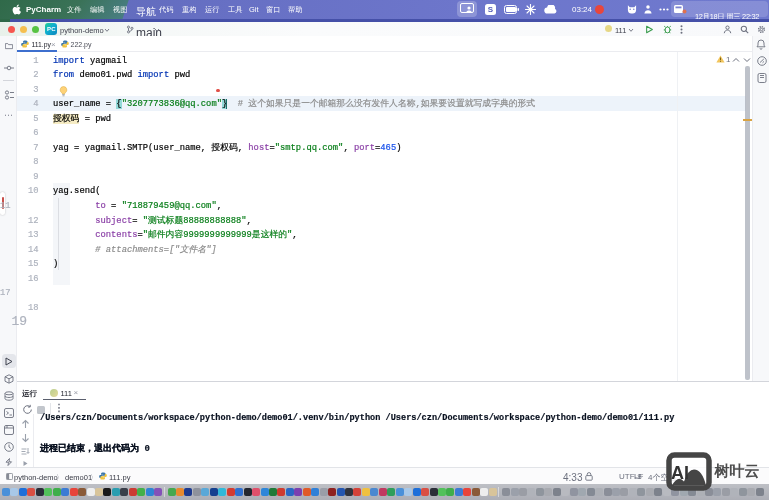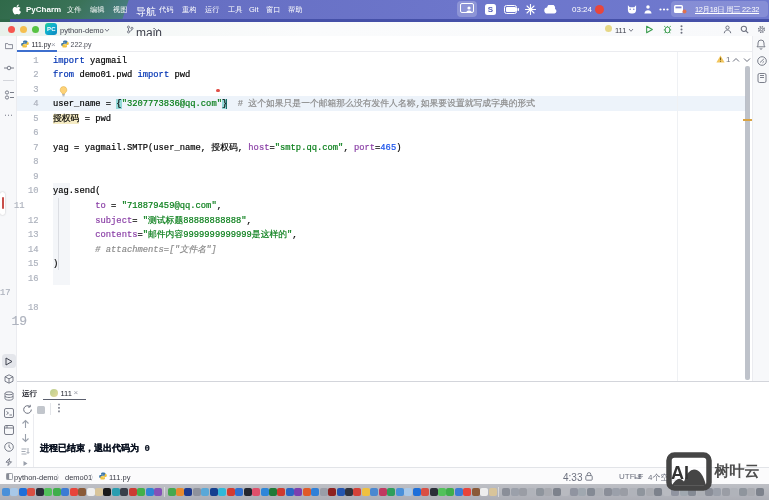--- a/index.html
+++ b/index.html
@@ -70,21 +70,21 @@
       <circle cx="1.5" cy="1.5" r="1.1" fill="#fff"></circle>
       <circle cx="5" cy="1.5" r="1.1" fill="#fff"></circle>
       <circle cx="8.5" cy="1.5" r="1.1" fill="#fff"></circle>
     </svg>
   <div class="abs" style="left:671px;top:1px;width:97px;height:16px;background:rgba(255,255,255,0.16);border-radius:4px;"></div>
   <svg class="abs" style="left:674px;top:4px;" width="13" height="11" viewBox="0 0 13 11">
       <rect x="0" y="1" width="9" height="8" rx="1.5" fill="#fff"></rect>
       <rect x="1.5" y="2.5" width="6" height="1.8" fill="#7a82d2"></rect>
       <circle cx="10.5" cy="7.5" r="2" fill="#e0714f"></circle>
     </svg>
-  <div class="abs" style="left:695px;top:5px;color:#fff;font-size:7.4px;letter-spacing:-0.3px;text-decoration:underline;">12月18日 周三 22:32</div>
+  <div class="abs" style="left:695px;top:12px;color:#fff;font-size:7.4px;letter-spacing:-0.3px;text-decoration:underline;">12月18日 周三 22:32</div>
 </div>
 
 <div class="abs" style="left:0;top:19px;width:769px;height:2.5px;background:#4550a8;"></div>
 <div class="abs" style="left:0;top:19px;width:10px;height:2.5px;background:#2e6847;"></div>
 
 <div class="abs" style="left:0;top:21.5px;width:769px;height:14.5px;background:linear-gradient(90deg,#e8f1ea 0%,#f5f8f7 18%,#fafbfc 40%,#f8f9fb 100%);">
   <div class="abs" style="left:8px;top:4px;width:7px;height:7px;border-radius:50%;background:#f6564f;"></div>
   <div class="abs" style="left:20px;top:4px;width:7px;height:7px;border-radius:50%;background:#f5bf4f;"></div>
   <div class="abs" style="left:32px;top:4px;width:7px;height:7px;border-radius:50%;background:#58c343;"></div>
 
@@ -245,21 +245,21 @@
     <div class="abs mono" style="left:0px;top:53.5px;width:38.5px;text-align:right;color:#aeb3be;font-size:8.8px;line-height:14.5px;">1</div>
     <div class="abs mono" style="left:0px;top:68.1px;width:38.5px;text-align:right;color:#aeb3be;font-size:8.8px;line-height:14.5px;">2</div>
     <div class="abs mono" style="left:0px;top:82.6px;width:38.5px;text-align:right;color:#aeb3be;font-size:8.8px;line-height:14.5px;">3</div>
     <div class="abs mono" style="left:0px;top:97.2px;width:38.5px;text-align:right;color:#aeb3be;font-size:8.8px;line-height:14.5px;">4</div>
     <div class="abs mono" style="left:0px;top:111.7px;width:38.5px;text-align:right;color:#aeb3be;font-size:8.8px;line-height:14.5px;">5</div>
     <div class="abs mono" style="left:0px;top:126.3px;width:38.5px;text-align:right;color:#aeb3be;font-size:8.8px;line-height:14.5px;">6</div>
     <div class="abs mono" style="left:0px;top:140.8px;width:38.5px;text-align:right;color:#aeb3be;font-size:8.8px;line-height:14.5px;">7</div>
     <div class="abs mono" style="left:0px;top:155.4px;width:38.5px;text-align:right;color:#aeb3be;font-size:8.8px;line-height:14.5px;">8</div>
     <div class="abs mono" style="left:0px;top:169.9px;width:38.5px;text-align:right;color:#aeb3be;font-size:8.8px;line-height:14.5px;">9</div>
     <div class="abs mono" style="left:0px;top:184.4px;width:38.5px;text-align:right;color:#aeb3be;font-size:8.8px;line-height:14.5px;">10</div>
-    <div class="abs mono" style="left:0px;top:199.0px;width:38.5px;text-align:center;color:#aeb3be;font-size:8.8px;line-height:14.5px;">11</div>
+    <div class="abs mono" style="left:0px;top:199.0px;width:38.5px;text-align:left;color:#aeb3be;font-size:8.8px;line-height:14.5px;">11</div>
     <div class="abs mono" style="left:0px;top:213.6px;width:38.5px;text-align:right;color:#aeb3be;font-size:8.8px;line-height:14.5px;">12</div>
     <div class="abs mono" style="left:0px;top:228.1px;width:38.5px;text-align:right;color:#aeb3be;font-size:8.8px;line-height:14.5px;">13</div>
     <div class="abs mono" style="left:0px;top:242.7px;width:38.5px;text-align:right;color:#aeb3be;font-size:8.8px;line-height:14.5px;">14</div>
     <div class="abs mono" style="left:0px;top:257.2px;width:38.5px;text-align:right;color:#aeb3be;font-size:8.8px;line-height:14.5px;">15</div>
     <div class="abs mono" style="left:0px;top:271.8px;width:38.5px;text-align:right;color:#aeb3be;font-size:8.8px;line-height:14.5px;">16</div>
     <div class="abs mono" style="left:0px;top:286.3px;width:38.5px;color:#aeb3be;font-size:8.8px;line-height:14.5px;">17</div>
     <div class="abs mono" style="left:0px;top:300.9px;width:38.5px;text-align:right;color:#aeb3be;font-size:8.8px;line-height:14.5px;">18</div>
     <div class="abs mono" style="left:0px;top:315.4px;width:38.5px;text-align:center;color:#aeb3be;font-size:13px;line-height:14.5px;">19</div>
   </div>
 
@@ -342,20 +342,21 @@
     </svg>
   <svg class="abs" style="left:4px;top:65px;" width="9" height="9" viewBox="0 0 9 9">
       <g stroke="#9aa0ab" fill="none" stroke-width="0.9">
         <path d="M0.5 2h5M0.5 4.5h4M0.5 7h5M7 1v5M5.7 5l1.3 1.5L8.3 5"></path>
       </g>
     </svg>
   <svg class="abs" style="left:5px;top:78px;" width="7" height="7" viewBox="0 0 7 7">
       <path d="M1.5 1l4 2.5-4 2.5z" fill="#9aa0ab"></path>
     </svg>
 
+  <div class="abs mono" style="left:23px;top:31px;color:#08101f;font-size:8.6px;font-weight:bold;white-space:pre;">/Users/czn/Documents/workspace/python-demo/demo01/.venv/bin/python /Users/czn/Documents/workspace/python-demo/demo01/111.py</div>
   <div class="abs mono" style="left:23px;top:60px;color:#08101f;font-size:9px;font-weight:bold;white-space:pre;">进程已结束，退出代码为 0</div>
 </div>
 
 <div class="abs" style="left:0;top:467px;width:769px;height:17px;background:#fbfbfc;border-top:1px solid #e2e4e8;box-sizing:border-box;">
   <svg class="abs" style="left:6px;top:4.5px;" width="7" height="7" viewBox="0 0 8 8">
       <rect x="0.5" y="0.5" width="7" height="7" rx="1" fill="none" stroke="#878b95" stroke-width="1"></rect>
       <rect x="0.8" y="0.8" width="2.8" height="6.4" fill="#878b95"></rect>
     </svg>
   <div class="abs" style="left:14px;top:4.5px;color:#383a45;font-size:7.5px;">python-demo</div>
   <div class="abs" style="left:56px;top:4.5px;color:#8d919c;font-size:7.5px;">〉</div>

